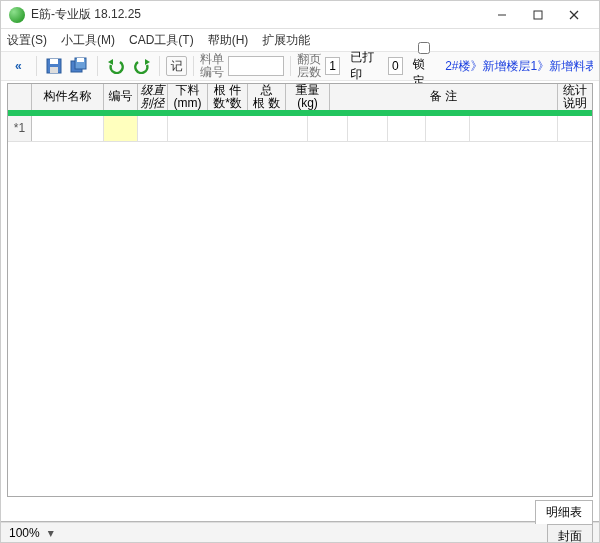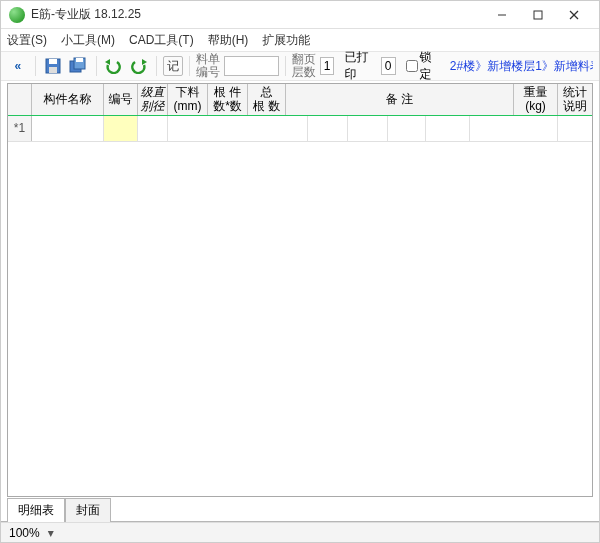--- a/index.html
+++ b/index.html
@@ -10,34 +10,34 @@
 .title-bar .win-btns { display: flex; gap: 2px; }
 .title-bar .win-btn { width: 34px; height: 20px; display: flex; align-items: center; justify-content: center; color: #555; cursor: default; }
 .menu-bar { height: 22px; display: flex; align-items: center; padding: 0 6px; gap: 14px; color: #333; text-align: center; }
 .menu-bar span { cursor: default; }
 .tool-row { height: 30px; display: flex; align-items: center; padding: 0 6px; gap: 4px; border-top: 1px solid #e6e6e6; border-bottom: 1px solid #e6e6e6; background: #fafafa; }
 .tb-btn { width: 24px; height: 24px; display: flex; align-items: center; justify-content: center; border: 1px solid transparent; border-radius: 2px; cursor: default; }
 .tb-sep { width: 1px; height: 20px; background: #ddd; margin: 0 2px; }
 .field-lbl { color: #737373; line-height: 1.1; text-align: center; }
 .field-box { border: 1px solid #bbb; background: #fff; height: 20px; padding: 0 2px; display: flex; align-items: center; }
 .count-box { width: 16px; height: 18px; border: 1px solid #bbb; background: #fff; display: flex; align-items: center; justify-content: center; }
-.chk { display: flex; align-items: center; gap: 2px; }
+.chk { display: flex; align-items: center; gap: 2px; flex-direction: column; }
 .chk input { width: 12px; height: 12px; }
 .breadcrumb { color: #1a3fe0; margin-left: 6px; white-space: nowrap; overflow: hidden; }
 .grid-area { flex: 1; border: 1px solid #a9a9a9; margin: 2px 6px; background: #fff; display: flex; flex-direction: column; overflow: hidden; }
-.grid-head { display: flex; height: 32px; border-bottom: 1px solid #22c55e; background: #f4f4f4; }
+.grid-head { display: flex; height: 32px; border-bottom: 6px solid #22c55e; background: #f4f4f4; }
 .grid-head .cell, .grid-row .cell { border-right: 1px solid #c0c0c0; display: flex; align-items: center; justify-content: center; text-align: center; line-height: 1.1; overflow: hidden; }
 .grid-row { display: flex; height: 26px; border-bottom: 1px solid #e0e0e0; }
 .grid-row .cell { border-right: 1px solid #e0e0e0; }
 .row-hdr { background: #f4f4f4; border-right: 1px solid #c0c0c0 !important; color: #555; }
 .c0 { width: 24px; } .c1 { width: 72px; } .c2 { width: 34px; } .c3 { width: 30px; font-style: italic; }
 .c4 { width: 140px; } .c5 { width: 40px; } .c6 { width: 40px; } .c7 { width: 38px; }
 .c8 { width: 44px; } .c9 { flex: 1; } .c10 { width: 34px; }
 .yellow-cell { background: #ffffbe; }
-.tabs-row { height: 22px; display: flex; align-items: flex-end; padding: 0 6px; gap: 0; }
+.tabs-row { height: 22px; display: flex; align-items: flex-end; padding: 0 6px; gap: 0; flex-direction: column; }
 .tab { padding: 3px 10px; border: 1px solid #b6b6b6; border-bottom: none; background: #f2f2f2; cursor: default; position: relative; top: 1px; }
 .tab.active { background: #fff; font-weight: normal; }
 .tabs-line { border-top: 1px solid #b6b6b6; }
 .status-bar { height: 20px; display: flex; align-items: center; padding: 0 8px; gap: 6px; background: #f4f4f4; border-top: 1px solid #ddd; }
 .status-bar .zoom-arrow { color: #555; width: 10px; text-align: center; cursor: default; }
 svg { display: block; }
 </style>
 </head>
 <body>
 
@@ -133,23 +133,23 @@
     <div class="cell c1">构件名称</div>
     <div class="cell c2">编号</div>
     <div class="cell c3" style="white-space:pre;">级直
 别径</div>
     <div class="cell c5" style="white-space:pre;">下料
 (mm)</div>
     <div class="cell c6" style="white-space:pre;">根 件
 数*数</div>
     <div class="cell c7" style="white-space:pre;">总
 根 数</div>
-    <div class="cell c9">备  注</div>
     <div class="cell c8" style="white-space:pre;">重量
 (kg)</div>
+    <div class="cell c9">备  注</div>
     <div class="cell c10" style="white-space:pre;border-right:none;">统计
 说明</div>
   </div>
   <div class="grid-row">
     <div class="cell c0 row-hdr">*1</div>
     <div class="cell c1"></div>
     <div class="cell c2 yellow-cell"></div>
     <div class="cell c3"></div>
     <div class="cell c4"></div>
     <div class="cell c5"></div>

